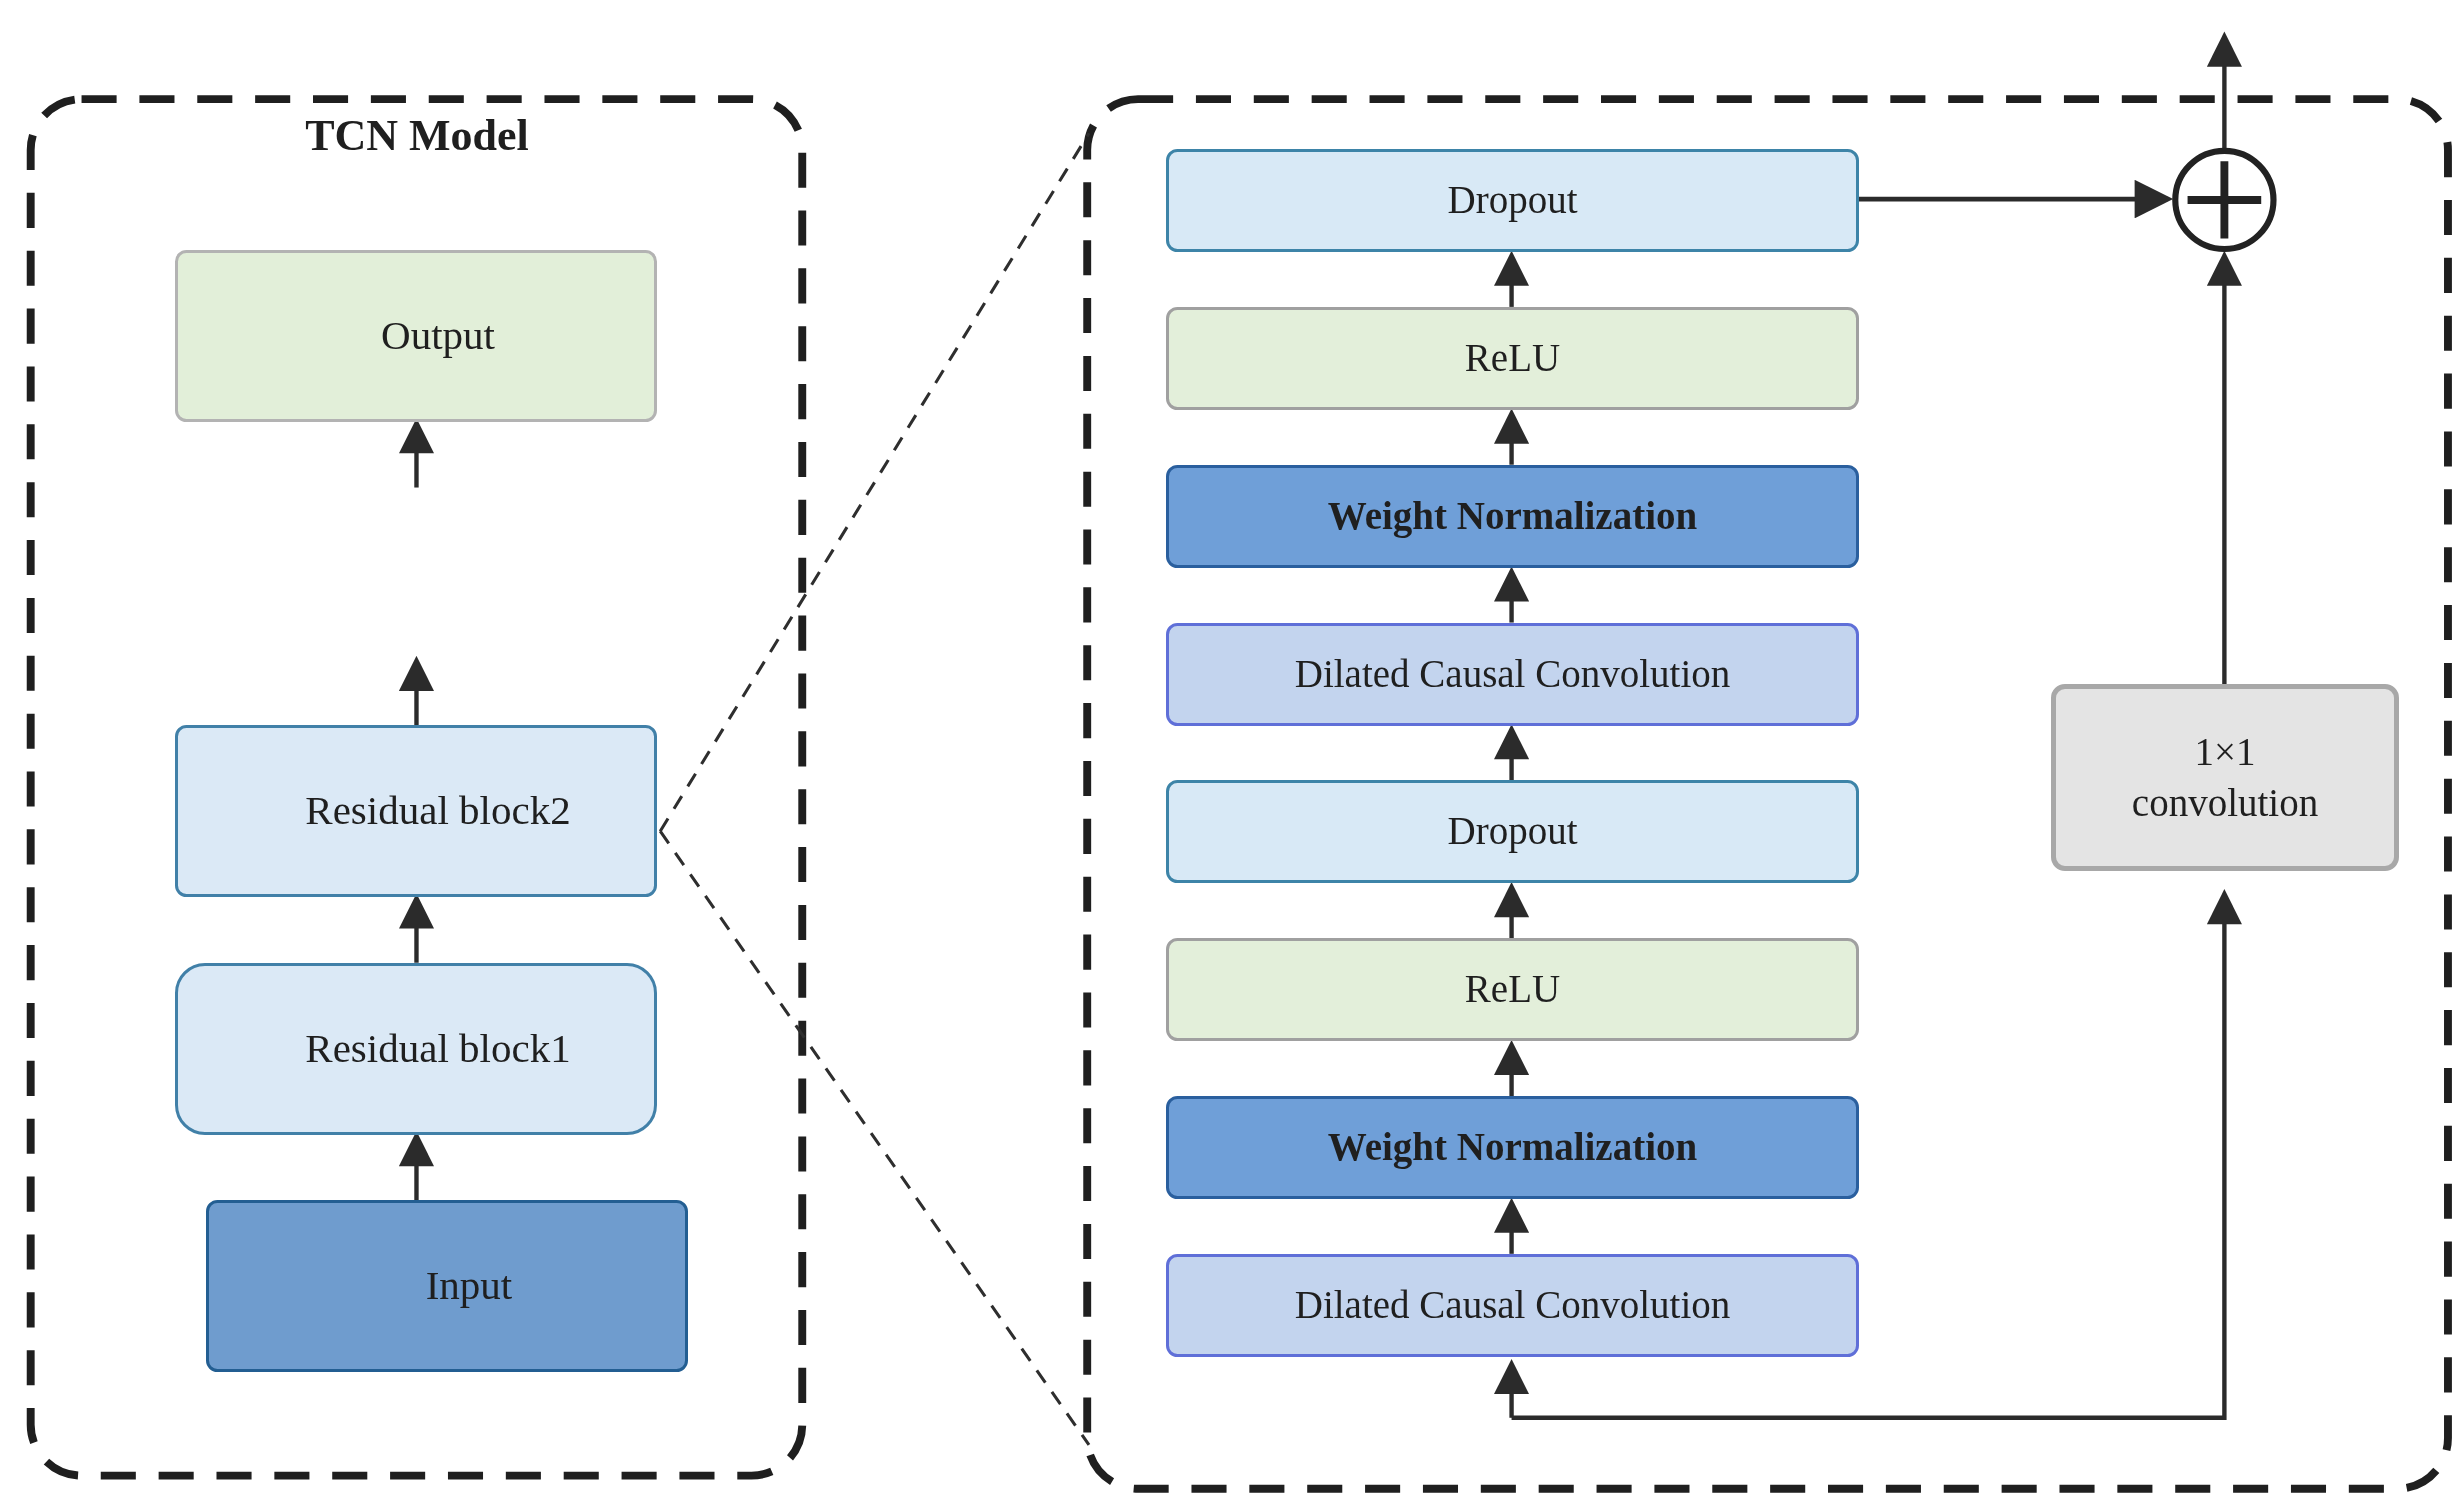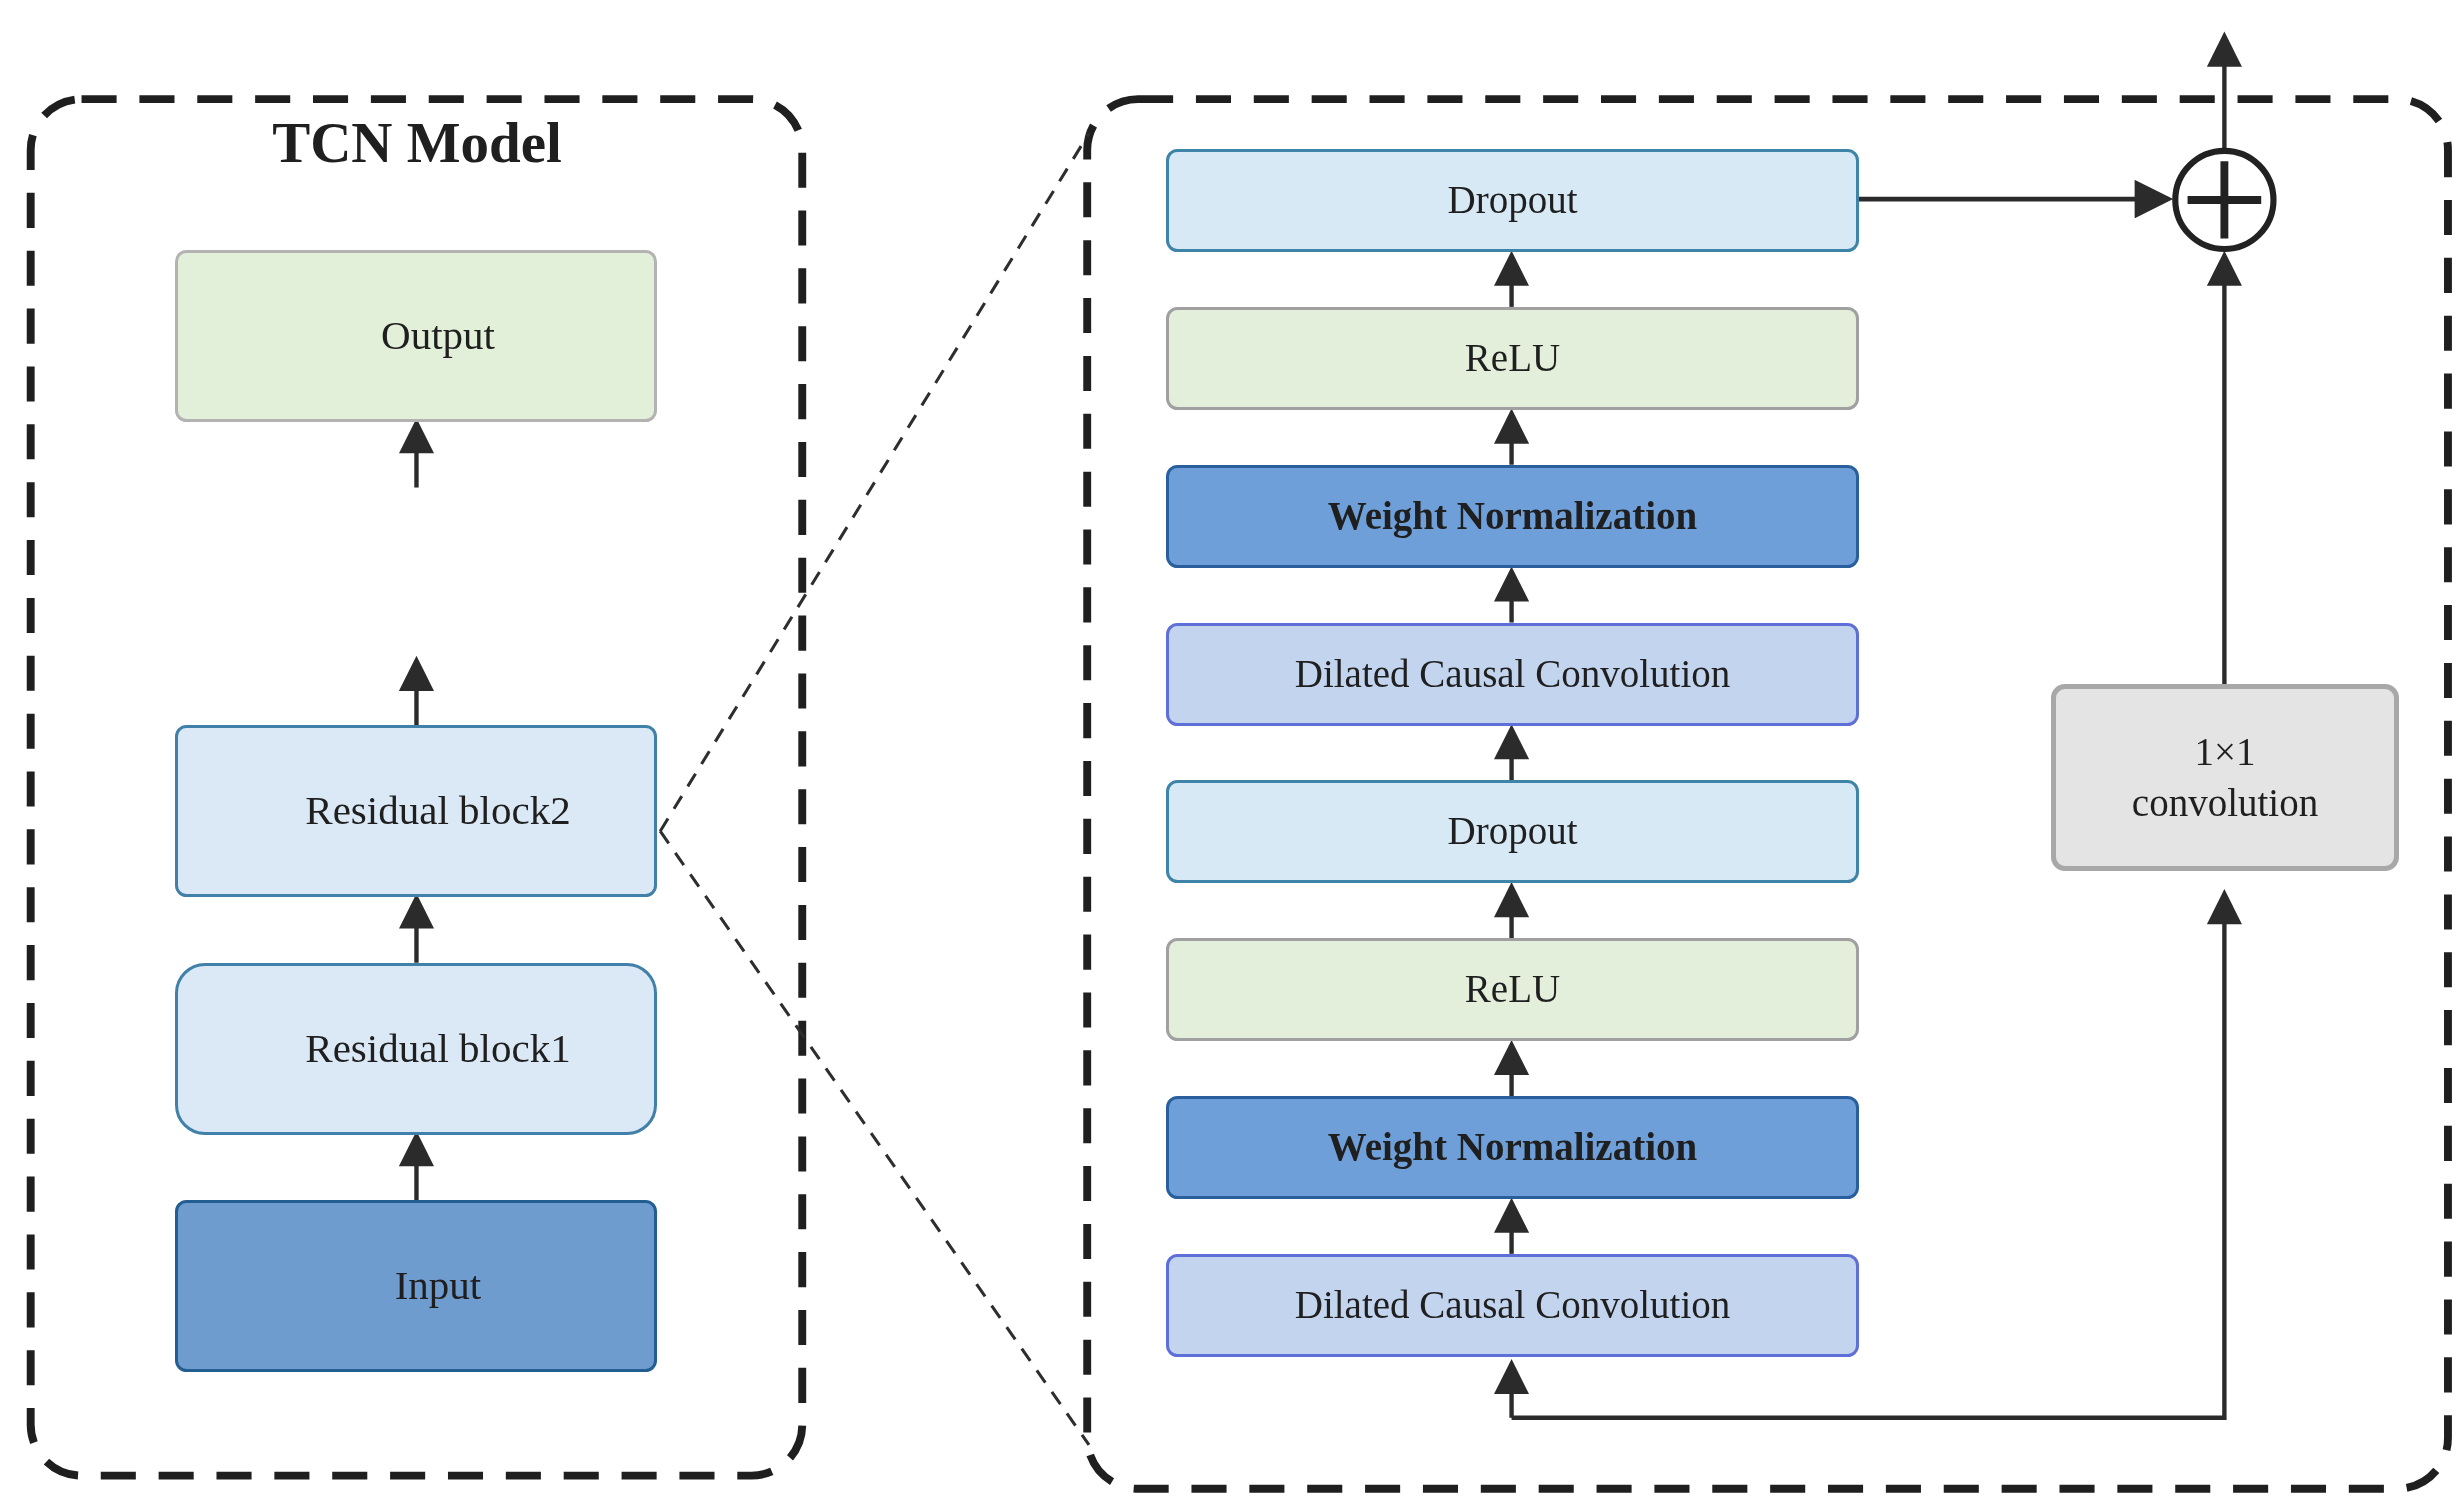--- a/index.html
+++ b/index.html
@@ -36,27 +36,27 @@
   .b-wn       { background: #6f9fd8; border-color: #2a5f9e; font-weight: bold; }
   .b-dcc      { background: #c3d4ee; border-color: #5f6fd8; }
   .b-conv1x1  {
     left: 2051px; top: 684px; width: 348px; height: 187px;
     background: #e4e4e4; border-color: #a8a8a8; border-width: 5.3px;
     border-radius: 14px; font-size: 39px; flex-direction: column; line-height: 1.3;
   }
   #panel-title {
     position: absolute; z-index: 2;
     left: 31px; top: 110px; width: 772px;
-    text-align: center; font-size: 57px; font-weight: bold;
+    text-align: center; font-size: 44px; font-weight: bold;
   }
   .t-output { top: 250px; }
   .t-rb3 { top: 488px; }
   .t-rb2 { top: 725px; }
   .t-rb1 { top: 963px; border-radius: 30px; }
-  .t-input { top: 1200px; }
+  .t-input { top: 1200px; margin-left: 31px; }
   .t-r0 { top: 149px; }
   .t-r1 { top: 307px; }
   .t-r2 { top: 465px; }
   .t-r3 { top: 623px; }
   .t-r4 { top: 780px; }
   .t-r5 { top: 938px; }
   .t-r6 { top: 1096px; }
   .t-r7 { top: 1254px; }
 </style>
 </head>

